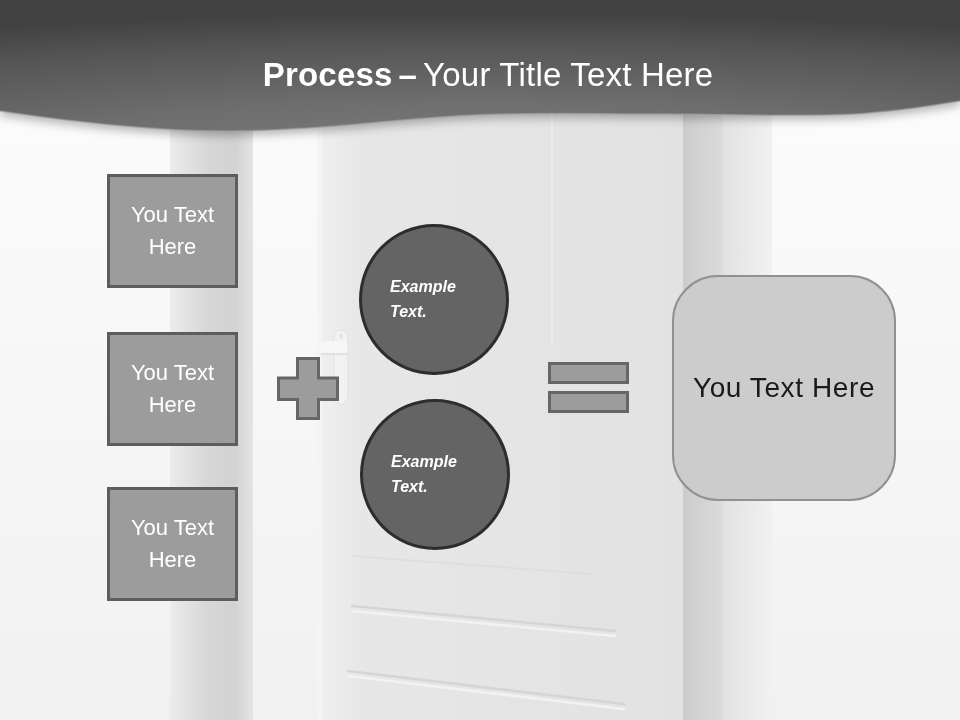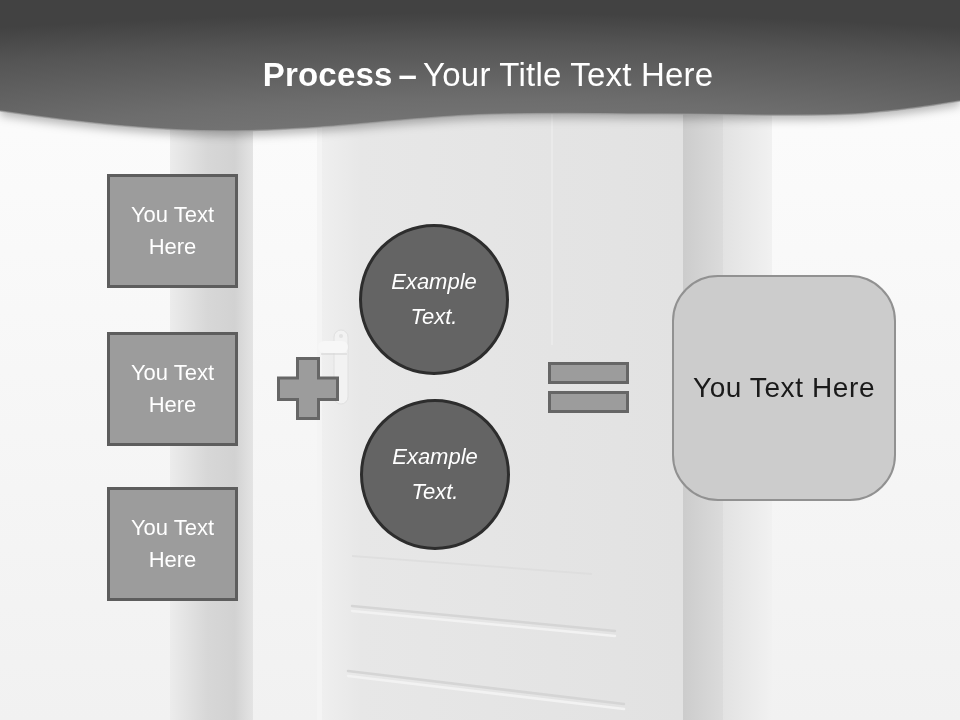--- a/index.html
+++ b/index.html
@@ -38,22 +38,22 @@
     padding:0 14px;
   }
   .input-box.b1{top:174px;}
   .input-box.b2{top:332px;}
   .input-box.b3{top:487px;}
   
   .circle{
     position:absolute;width:150px;height:151px;box-sizing:border-box;border-radius:50%;
     background:var(--circle-fill,#646464);
     border:3px solid var(--circle-border,#2d2d2d);
-    display:flex;align-items:center;justify-content:center;text-align:center;
-    color:var(--circle-text,#fff);font-size:22px;font-weight:400;font-style:italic;
+    display:flex;align-items:center;justify-content:center;
+    color:var(--circle-text,#fff);font-size:16px;font-weight:700;font-style:italic;
     line-height:1.55;z-index:5;padding:0 28px;
   }
   .circle.c1{left:359px;top:224px;}
   .circle.c2{left:360px;top:399px;}
   
   .plus-wrap{position:absolute;left:277px;top:357px;z-index:5;}
   .plus-shape{fill:var(--operator-fill,#9c9c9c);stroke:var(--operator-border,#666);stroke-width:3;}
   .equals-wrap{position:absolute;left:548px;top:362px;width:81px;z-index:5;}
   .equals-bar{
     width:81px;height:22px;box-sizing:border-box;

